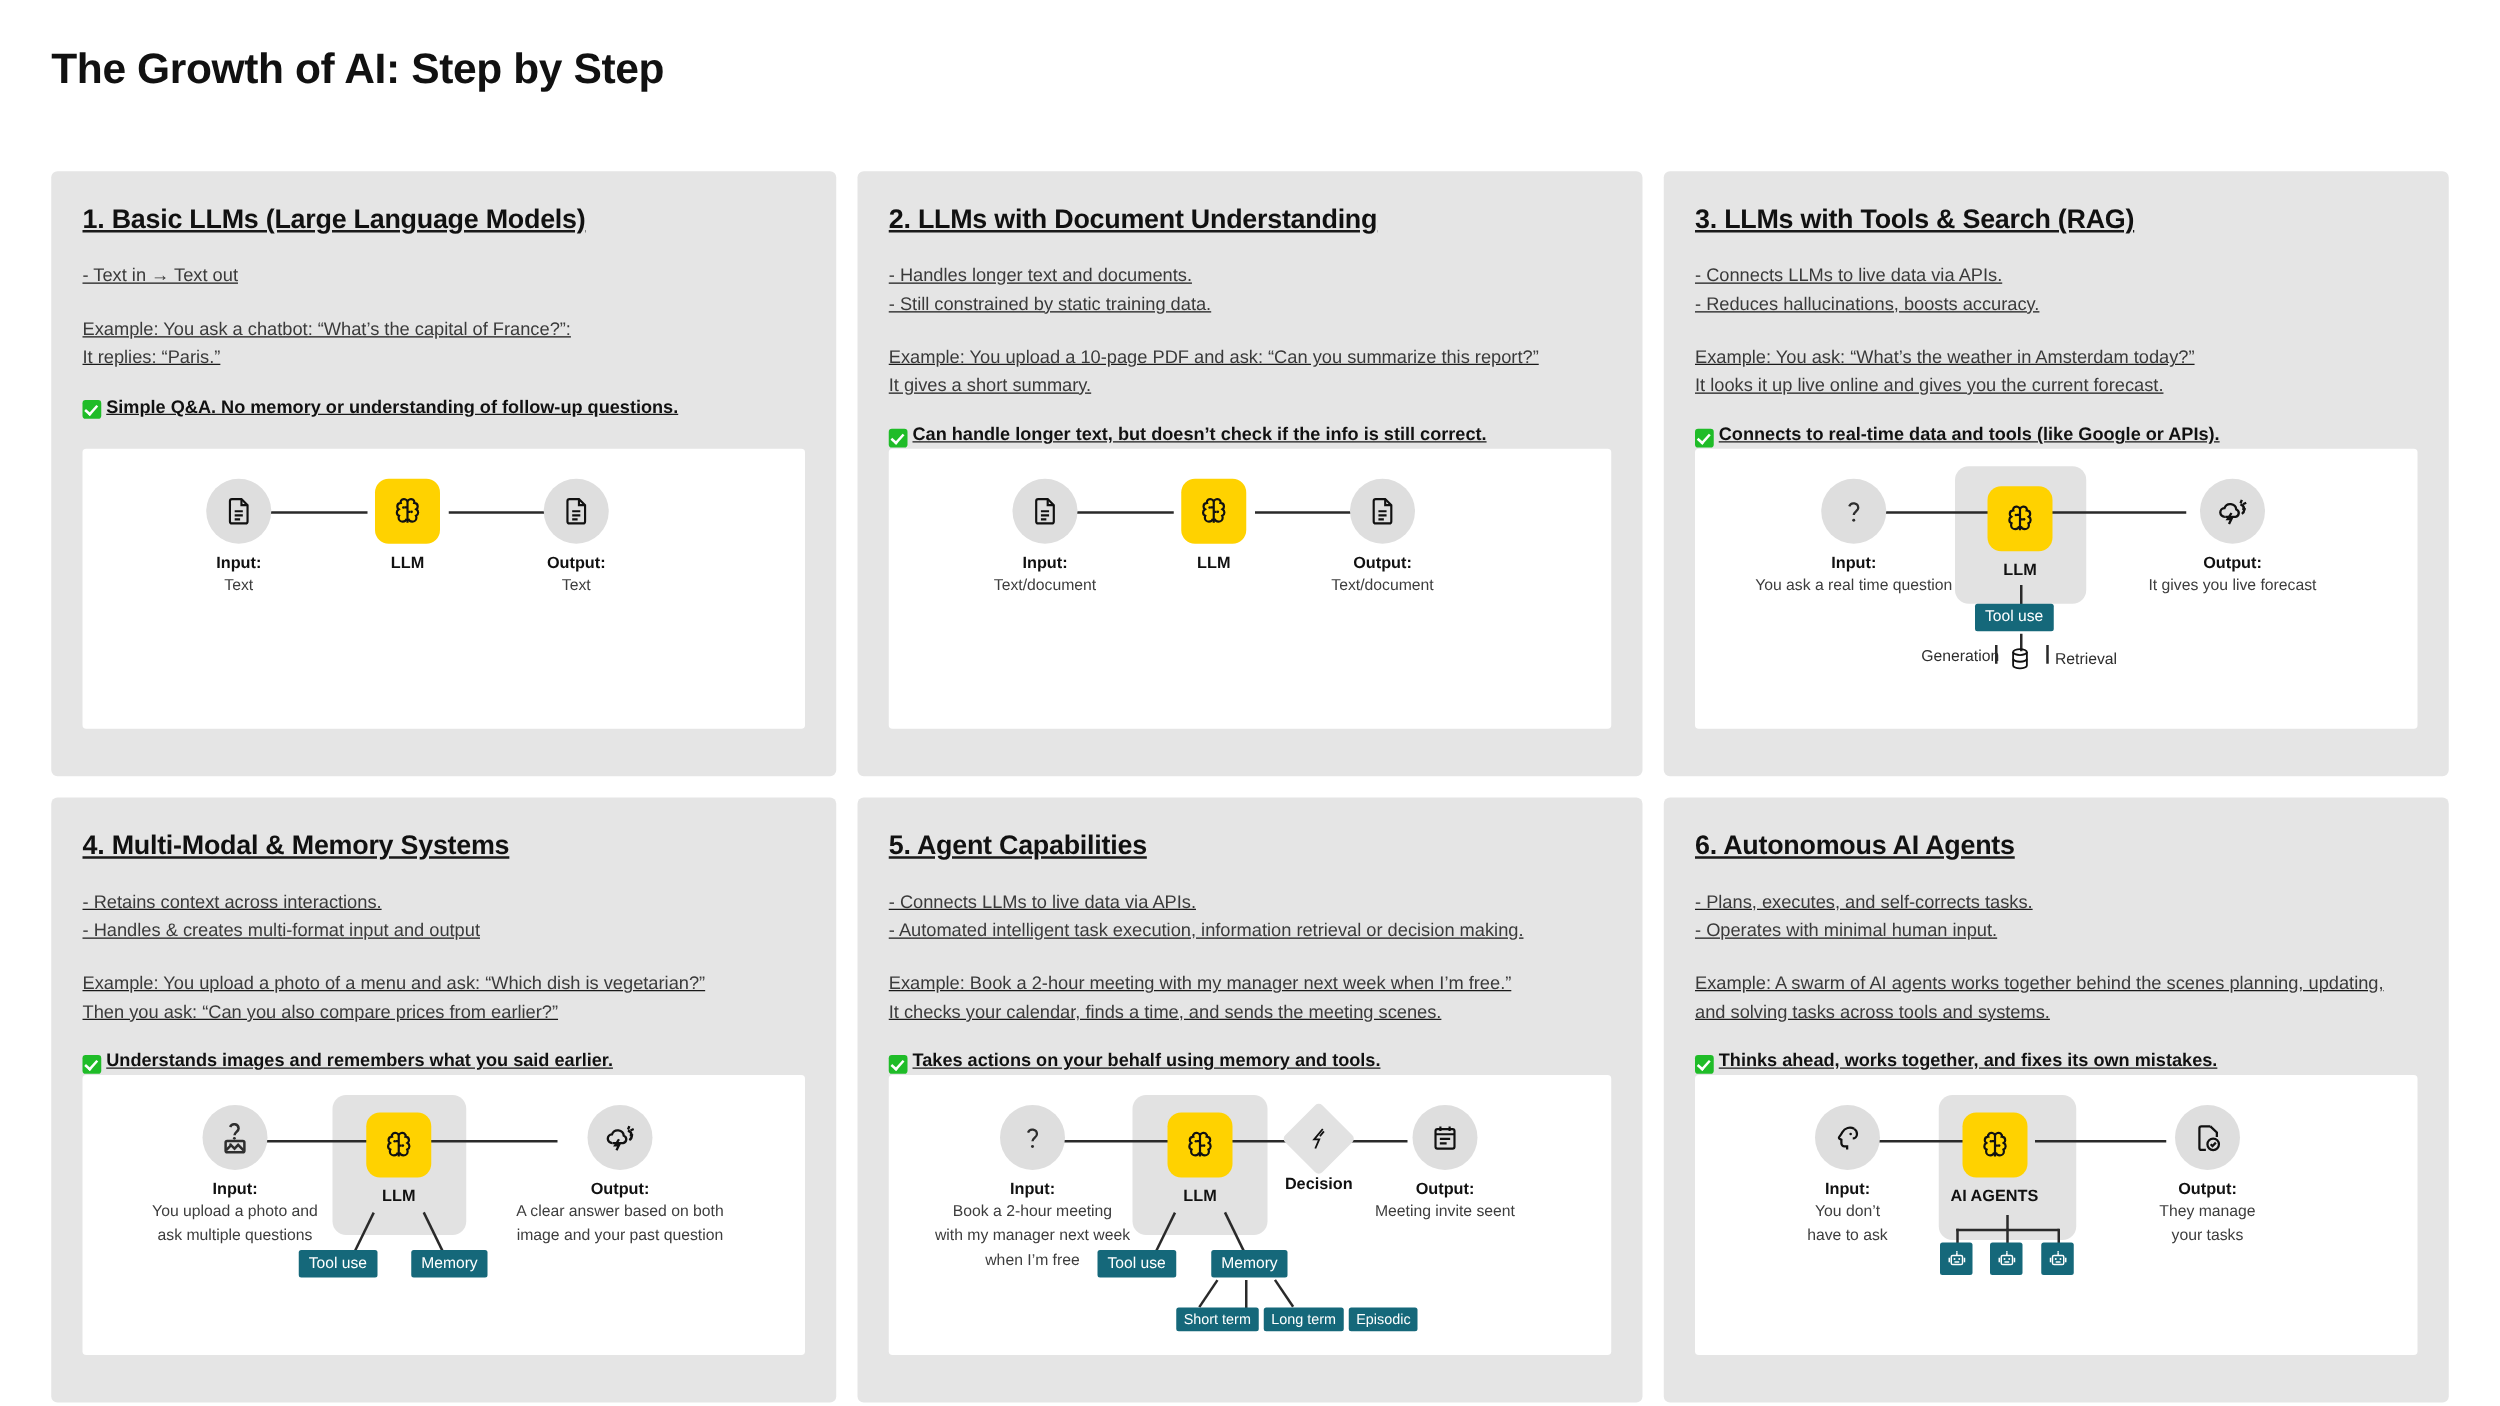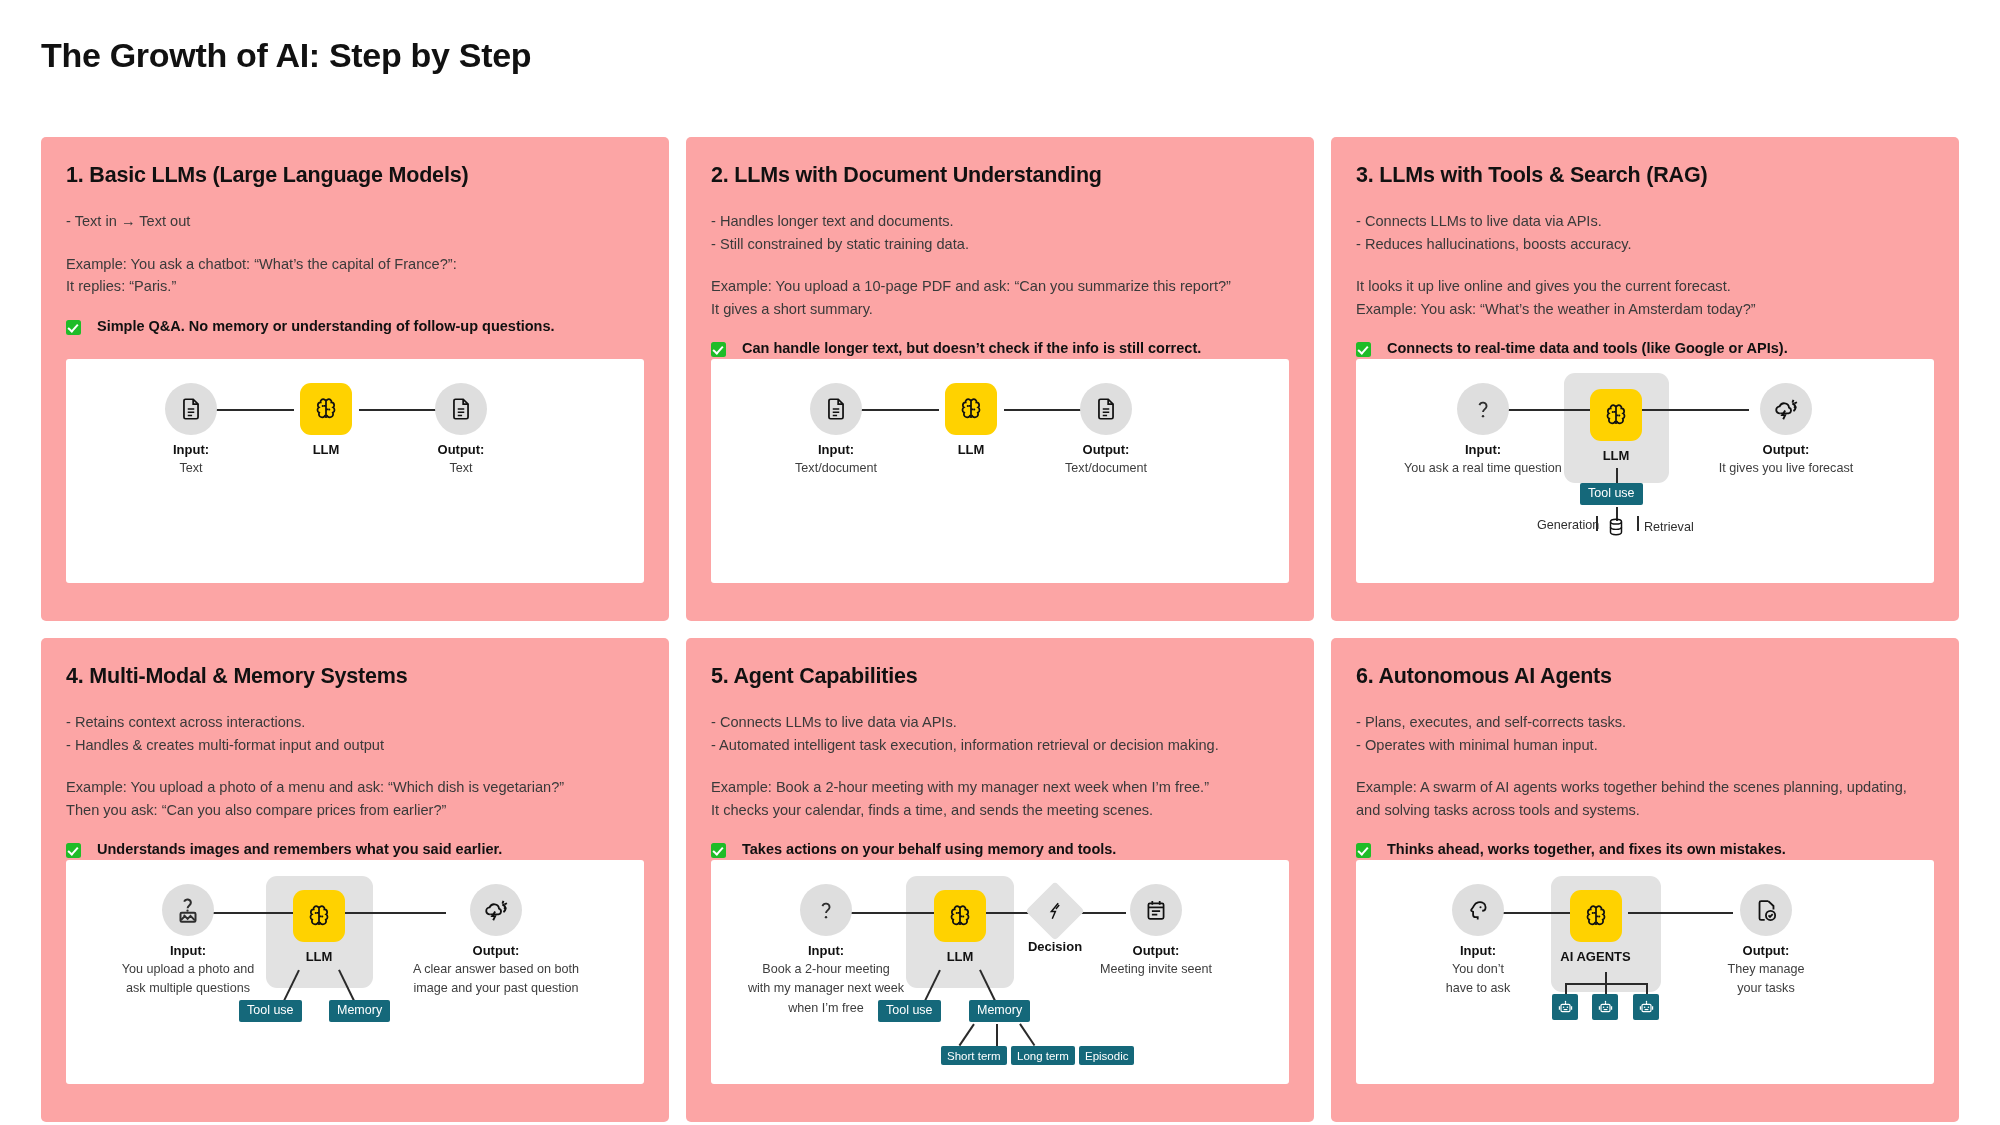--- a/index.html
+++ b/index.html
@@ -21,39 +21,40 @@
   .grid{
     position:absolute;left:41px;top:137px;
     width:1918px;
     display:grid;
     grid-template-columns:repeat(3,1fr);
     grid-template-rows:484px 484px;
     column-gap:17px;row-gap:17px;
   }
 
   .card{
-    background:#fca5a5;
+    background:#e5e5e5;
     border-radius:5px;
     box-sizing:border-box;
     padding:26px 25px 0 25px;
     position:relative;
     overflow:hidden;
+    text-decoration:underline;
   }
 
   .card-title{
     font-size:21.5px;font-weight:bold;color:#111;
     margin:0 0 22px 0;letter-spacing:-0.2px;
   }
   .bullets{font-size:14.6px;color:#3a3a3a;line-height:1.55;margin-bottom:20px;}
   .bullets div{white-space:nowrap;}
   .example{font-size:14.6px;color:#3a3a3a;line-height:1.55;margin-bottom:20px;}
   .example div{}
   .takeaway{
     font-size:14.5px;font-weight:bold;color:#111;
-    display:flex;align-items:flex-start;gap:16px;margin-bottom:17px;
+    display:flex;align-items:center;gap:4px;margin-bottom:17px;
   }
   .check{
     display:inline-block;width:15px;height:15px;flex:0 0 15px;
     background:#1fbc28;border-radius:2.5px;position:relative;top:2px;
   }
   .check:after{
     content:"";position:absolute;left:4px;top:2px;width:4px;height:8px;
     border:solid #ffffff;border-width:0 2px 2px 0;transform:rotate(42deg);
   }
 
@@ -237,22 +238,22 @@
       </div>
     </div>
 
     <div class="card row1">
       <div class="card-title">3. LLMs with Tools &amp; Search (RAG)</div>
       <div class="bullets">
         <div>- Connects LLMs to live data via APIs.</div>
         <div>- Reduces hallucinations, boosts accuracy.</div>
       </div>
       <div class="example">
+        <div>Example: You ask: “What’s the weather in Amsterdam today?”</div>
         <div>It looks it up live online and gives you the current forecast.</div>
-        <div>Example: You ask: “What’s the weather in Amsterdam today?”</div>
       </div>
       <div class="takeaway">
         <span class="check"></span>
         <span>Connects to real-time data and tools (like Google or APIs).</span>
       </div>
       <div class="diagram">
         <div class="dwrap">
           <div class="greyplate" style="left:208px;top:14px;width:105px;height:110px;"></div>
           <div class="line" style="left:130px;top:50px;width:110px;"></div>
           <div class="line" style="left:283px;top:50px;width:110px;"></div>

